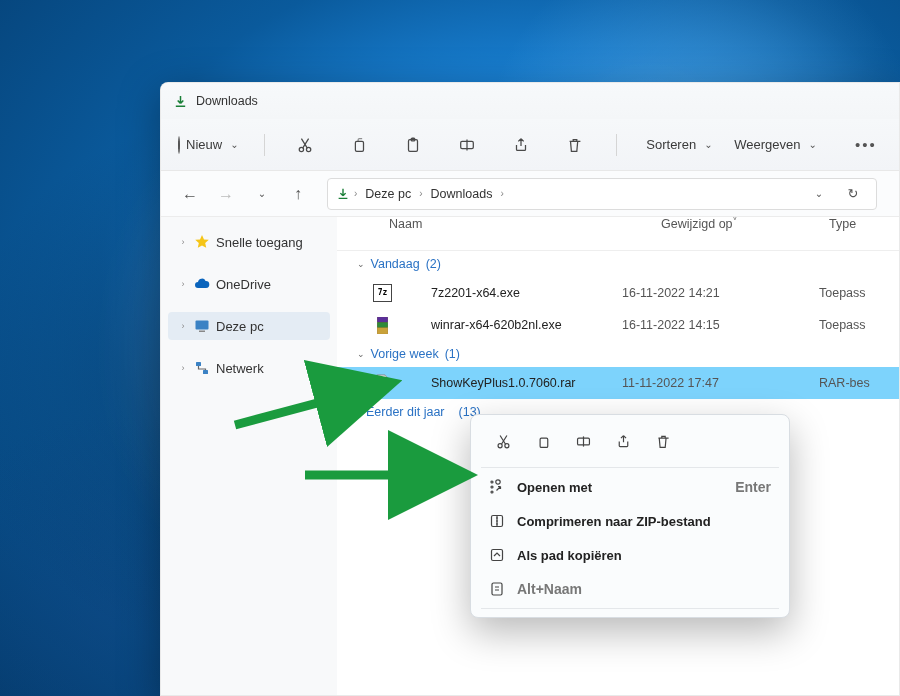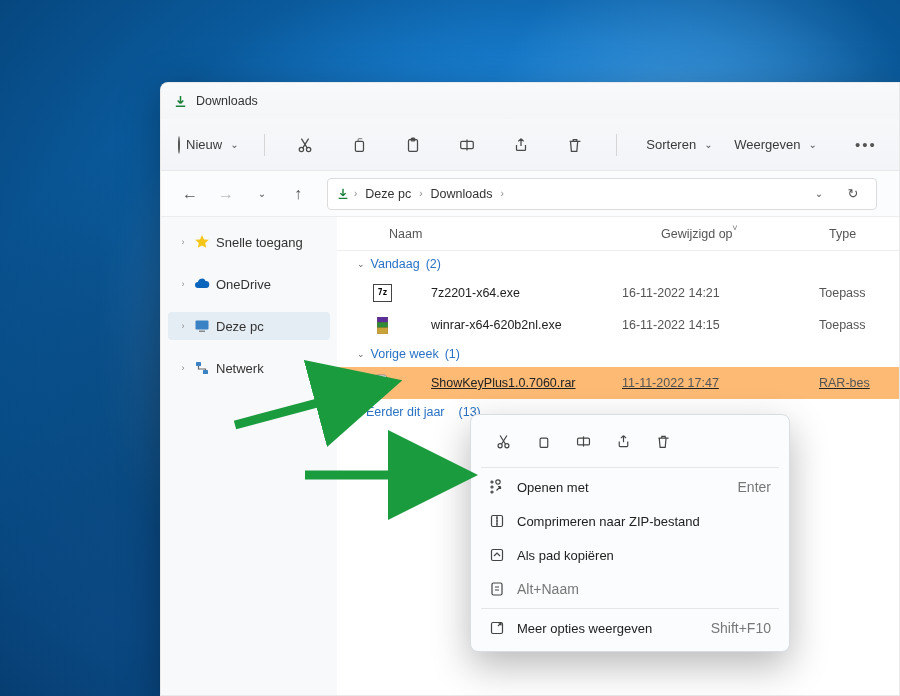--- a/index.html
+++ b/index.html
@@ -38,41 +38,41 @@
 
   .body { flex: 1; display: flex; overflow: hidden; }
   .sidebar { width: 176px; background: #f8f9fa; padding: 10px 4px; font-size: 13px; color: #333; }
   .side-item { display: flex; align-items: center; gap: 6px; padding: 6px 6px 6px 10px; border-radius: 4px; margin: 1px 3px; }
   .side-item.selected { background: #e4ecf4; }
   .side-caret { font-size: 9px; color: #888; width: 10px; text-align:center; }
   .side-ico { width: 16px; height: 16px; flex-shrink: 0; }
   .sidebar .space { height: 12px; }
 
   .filepane { flex: 1; background: #fff; position: relative; overflow:hidden; }
-  .cols { display: flex; align-items: center; height: 34px; font-size: 12.5px; color: #555; border-bottom: 1px solid #eee; }
+  .cols { display: flex; height: 34px; font-size: 12.5px; color: #555; border-bottom: 1px solid #eee; }
   .cols .c { padding: 0 10px; position:relative; }
   .cols .c.sorted::after { content:'˅'; position:absolute; top:-4px; left:50%; transform:translateX(-50%); font-size:9px; color:#777; }
   .c-name { flex: 1; padding-left: 52px !important; }
   .c-date { width: 168px; }
   .c-type { width: 80px; }
   .group { display: flex; align-items: center; gap: 6px; padding: 6px 0 6px 20px; font-size: 12.5px; color: #2a72c4; }
   .group .tg { font-size: 9px; color: #666; }
   .row { display: flex; align-items: center; height: 32px; font-size: 12.5px; color: #222; padding-left: 36px; gap: 29px; }
-  .row.selected { background: #fdba74; text-decoration: underline; }
+  .row.selected { background: #7dd3fc; }
   .row .fico { width: 19px; height: 18px; margin-right: 10px; flex-shrink:0; }
   .row .fname { flex: 1; }
   .row .fdate { width: 168px; color: #555; }
   .row .ftype { width: 80px; color: #555; }
 
   .ctx { position: absolute; left: 470px; top: 414px; width: 320px; background: #fafcfd; border: 1px solid #d8dde2; border-radius: 8px; box-shadow: 0 14px 38px rgba(0,0,0,0.28); padding: 6px; font-size: 13px; color: #222; }
   .ctx-icons { display: flex; gap: 4px; padding: 4px 8px 8px; }
   .ctx-icons .cib { width: 36px; height: 32px; display: flex; align-items: center; justify-content: center; border-radius: 4px; }
   .ctx-icons svg { width:17px; height:17px; stroke:#444; fill:none; stroke-width:1.4; }
   .ctx-sep { height: 1px; background: #e4e7ea; margin: 2px 4px; }
-  .ctx-item { display: flex; align-items: center; gap: 12px; padding: 9px 12px; border-radius: 5px; }
+  .ctx-item { display: flex; align-items: center; gap: 12px; padding: 9px 12px; border-radius: 5px; font-weight: bold; }
   .ctx-item .mi { width: 16px; height: 16px; flex-shrink:0; }
   .ctx-item .ml { flex: 1; }
   .ctx-item .ms { color: #777; font-size: 14px; }
 
   .arrow { position: absolute; pointer-events: none; }
   .arrow svg { overflow: visible; }
 
   
   .ico-dl { stroke:#1a7f37; stroke-width:1.6; fill:none; }
 </style>
@@ -323,28 +323,20 @@
     <span class="ms"></span>
   </div>
   <div class="ctx-item">
     <svg class="mi" viewBox="0 0 16 16" fill="none" stroke="#444" stroke-width="1.2">
         <rect x="3" y="2" width="10" height="12" rx="1.5"></rect>
         <path d="M6 6h4M6 9h4"></path>
       </svg>
     <span class="ms">Alt+Naam</span>
   </div>
   <div class="ctx-sep"></div>
-  <div class="ctx-item">
-    <svg class="mi" viewBox="0 0 16 16" fill="none" stroke="#444" stroke-width="1.2">
-        <rect x="2.5" y="2.5" width="11" height="11" rx="1.5"></rect>
-        <path d="M9 6l3-3m0 0h-2.5M12 3v2.5"></path>
-      </svg>
-    <span class="ml">Meer opties weergeven</span>
-    <span class="ms">Shift+F10</span>
-  </div>
 </div>
 
 <div class="arrow" style="left:230px; top:370px;">
   <svg width="170" height="60">
       <defs>
         <marker id="ah1" markerWidth="10" markerHeight="10" refX="8" refY="5" orient="auto">
           <path d="M0 0L10 5L0 10z" fill="#1a9b3e"></path>
         </marker>
       </defs>
       <line x1="5" y1="55" x2="155" y2="15" stroke="#1a9b3e" stroke-width="9" marker-end="url(#ah1)"></line>

